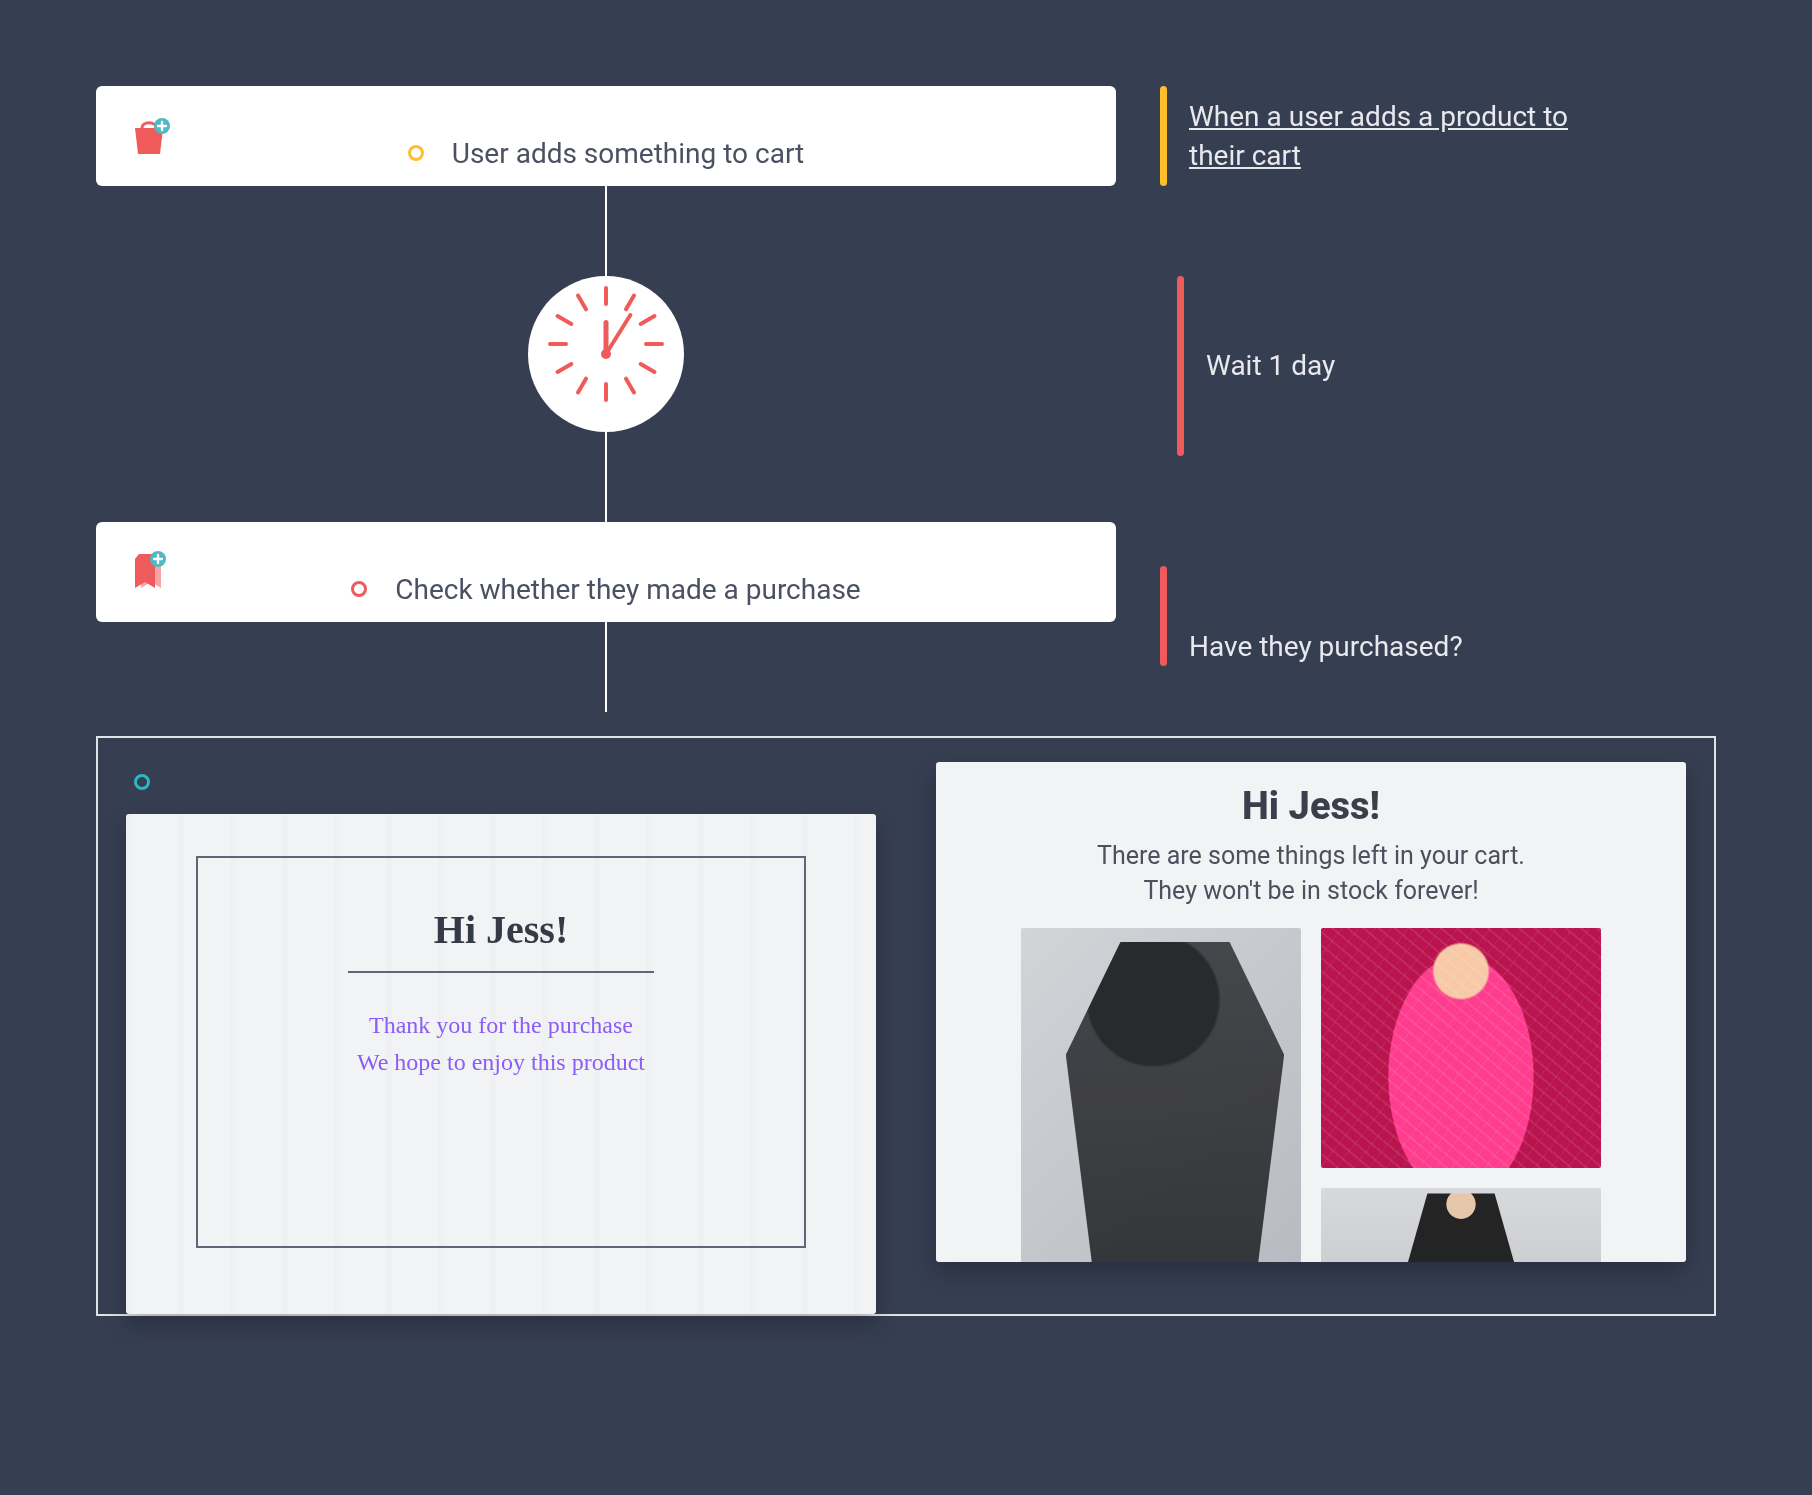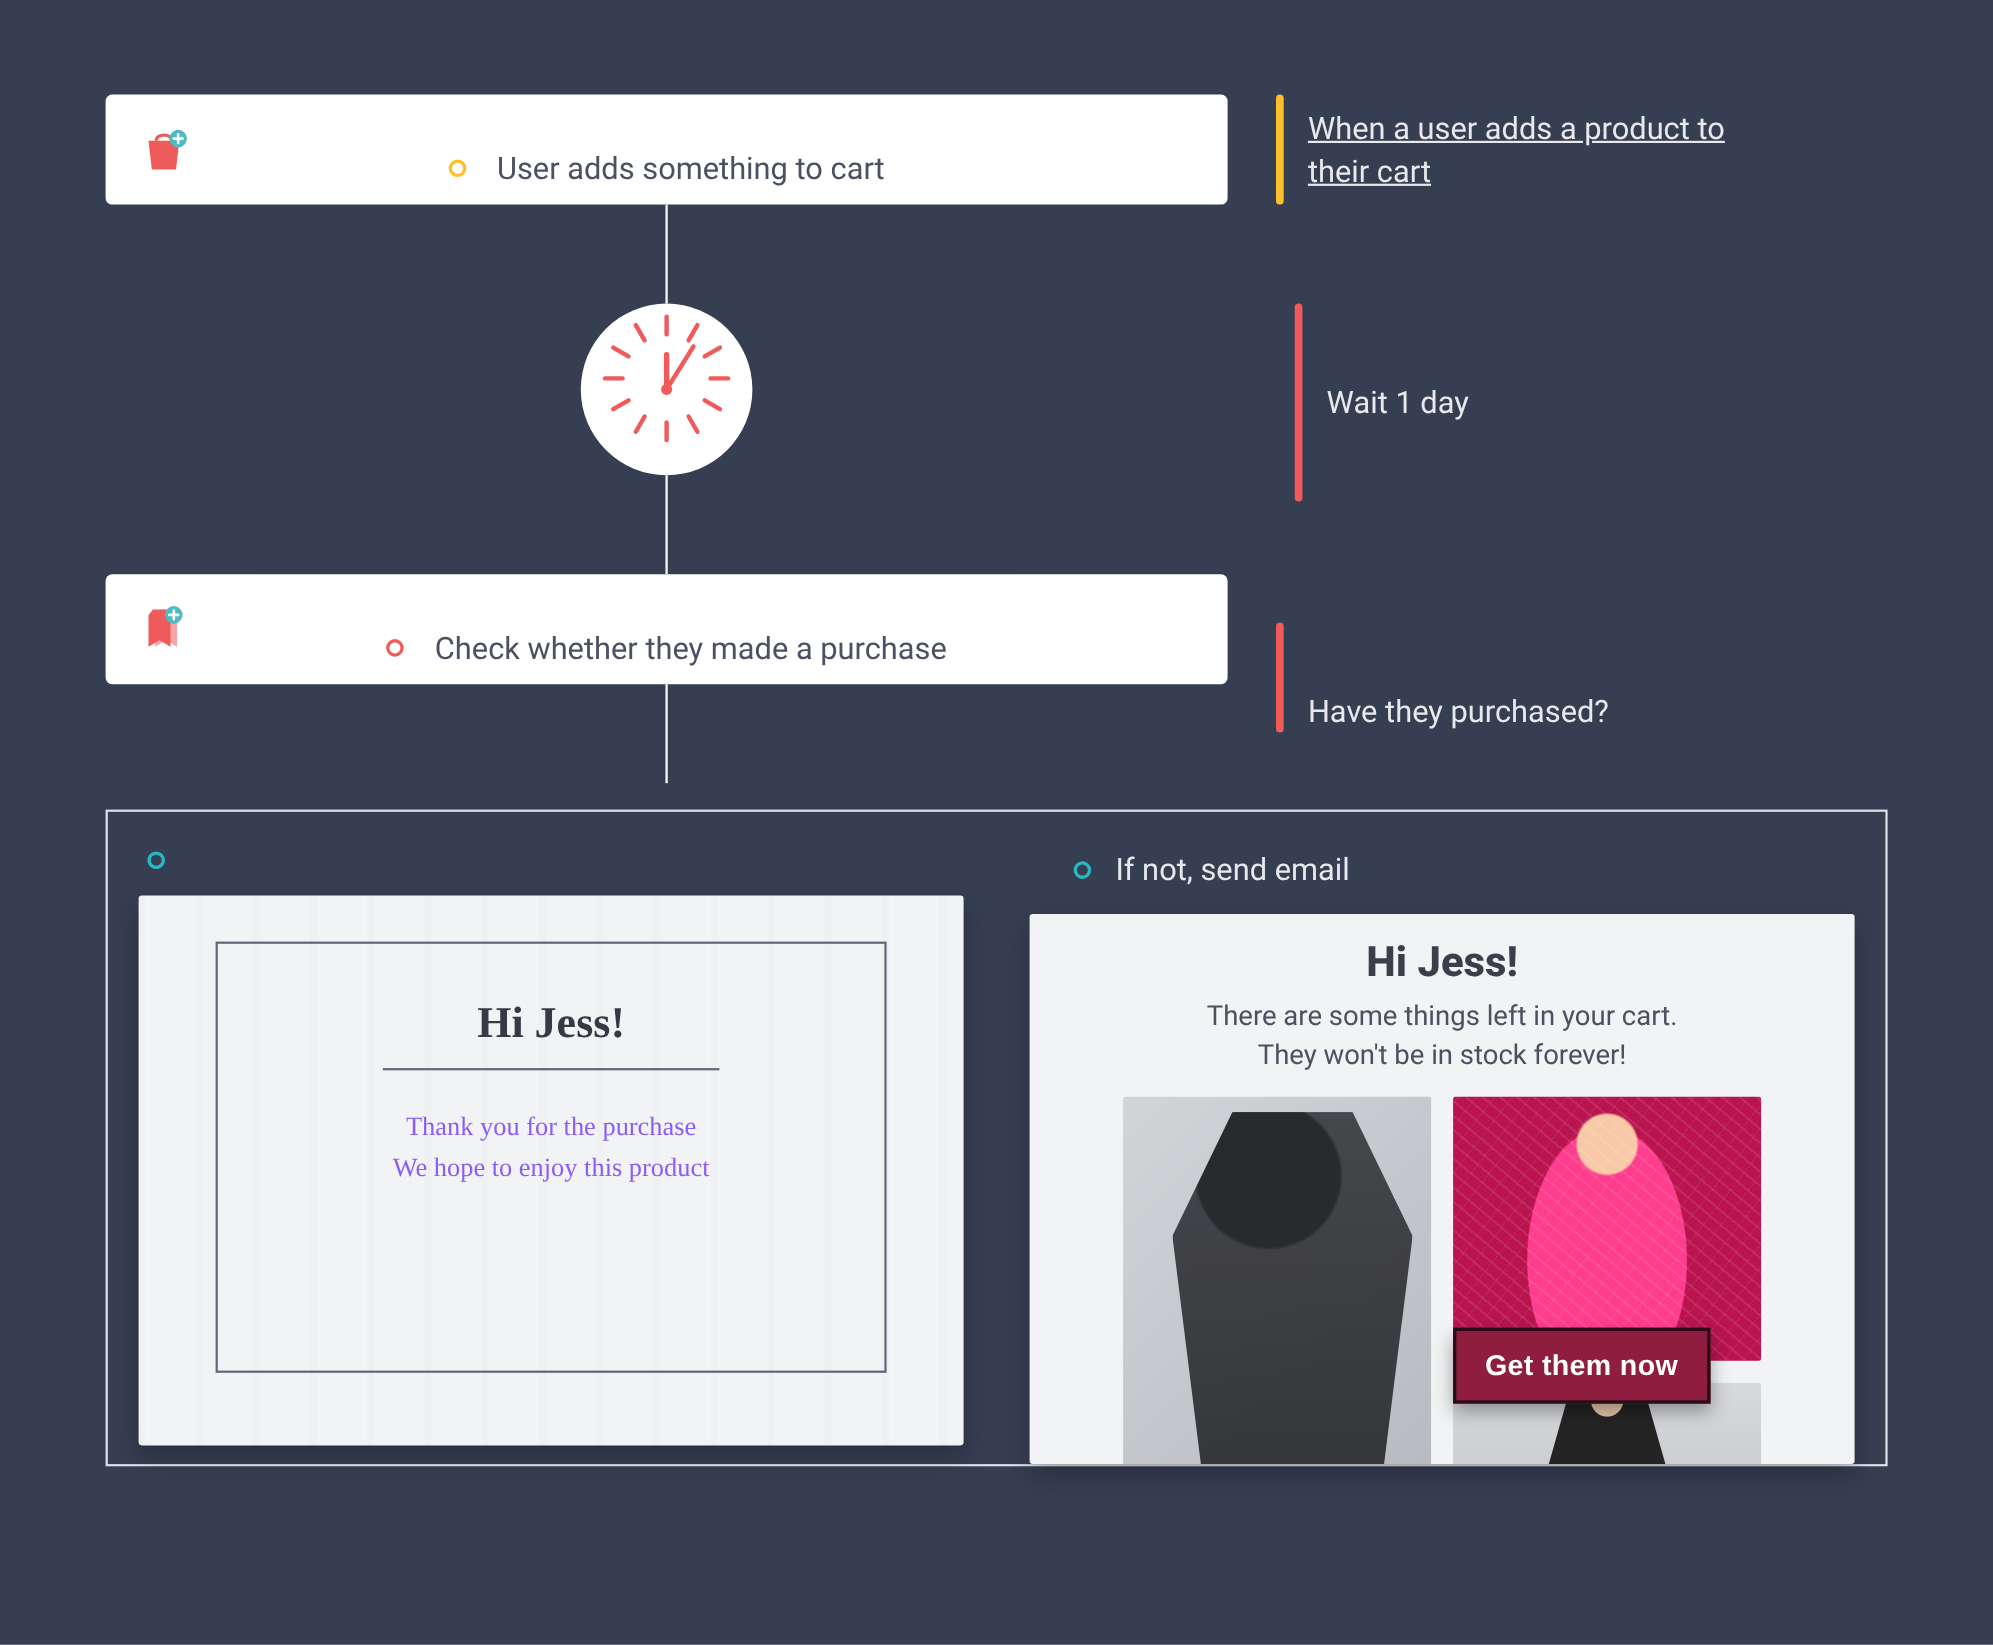--- a/index.html
+++ b/index.html
@@ -381,34 +381,29 @@
         <div class="thanks-box">
           <h2>Hi Jess!</h2>
           <div class="rule"></div>
           <p>Thank you for the purchase</p>
           <p>We hope to enjoy this product</p>
         </div>
       </div>
     </div>
 
     <div>
-      <div class="branch-head" style="justify-content:flex-start; padding-left:40px;">
-        <span class="bullet teal"></span>
-        <span class="label">If not, send email</span>
-      </div>
       <div class="email-card">
         <div class="remind">
           <h2>Hi Jess!</h2>
           <div class="sub">
             <span>There are some things left in your cart.</span><br>
             <span>They won't be in stock forever!</span>
           </div>
           <div class="prod-grid">
             <div class="prod p1"></div>
             <div class="prod p2"></div>
             <div class="prod p3"></div>
-            <button class="cta">Get them now</button>
           </div>
         </div>
       </div>
     </div>
   </div>
 </div>
 
 </body></html>

